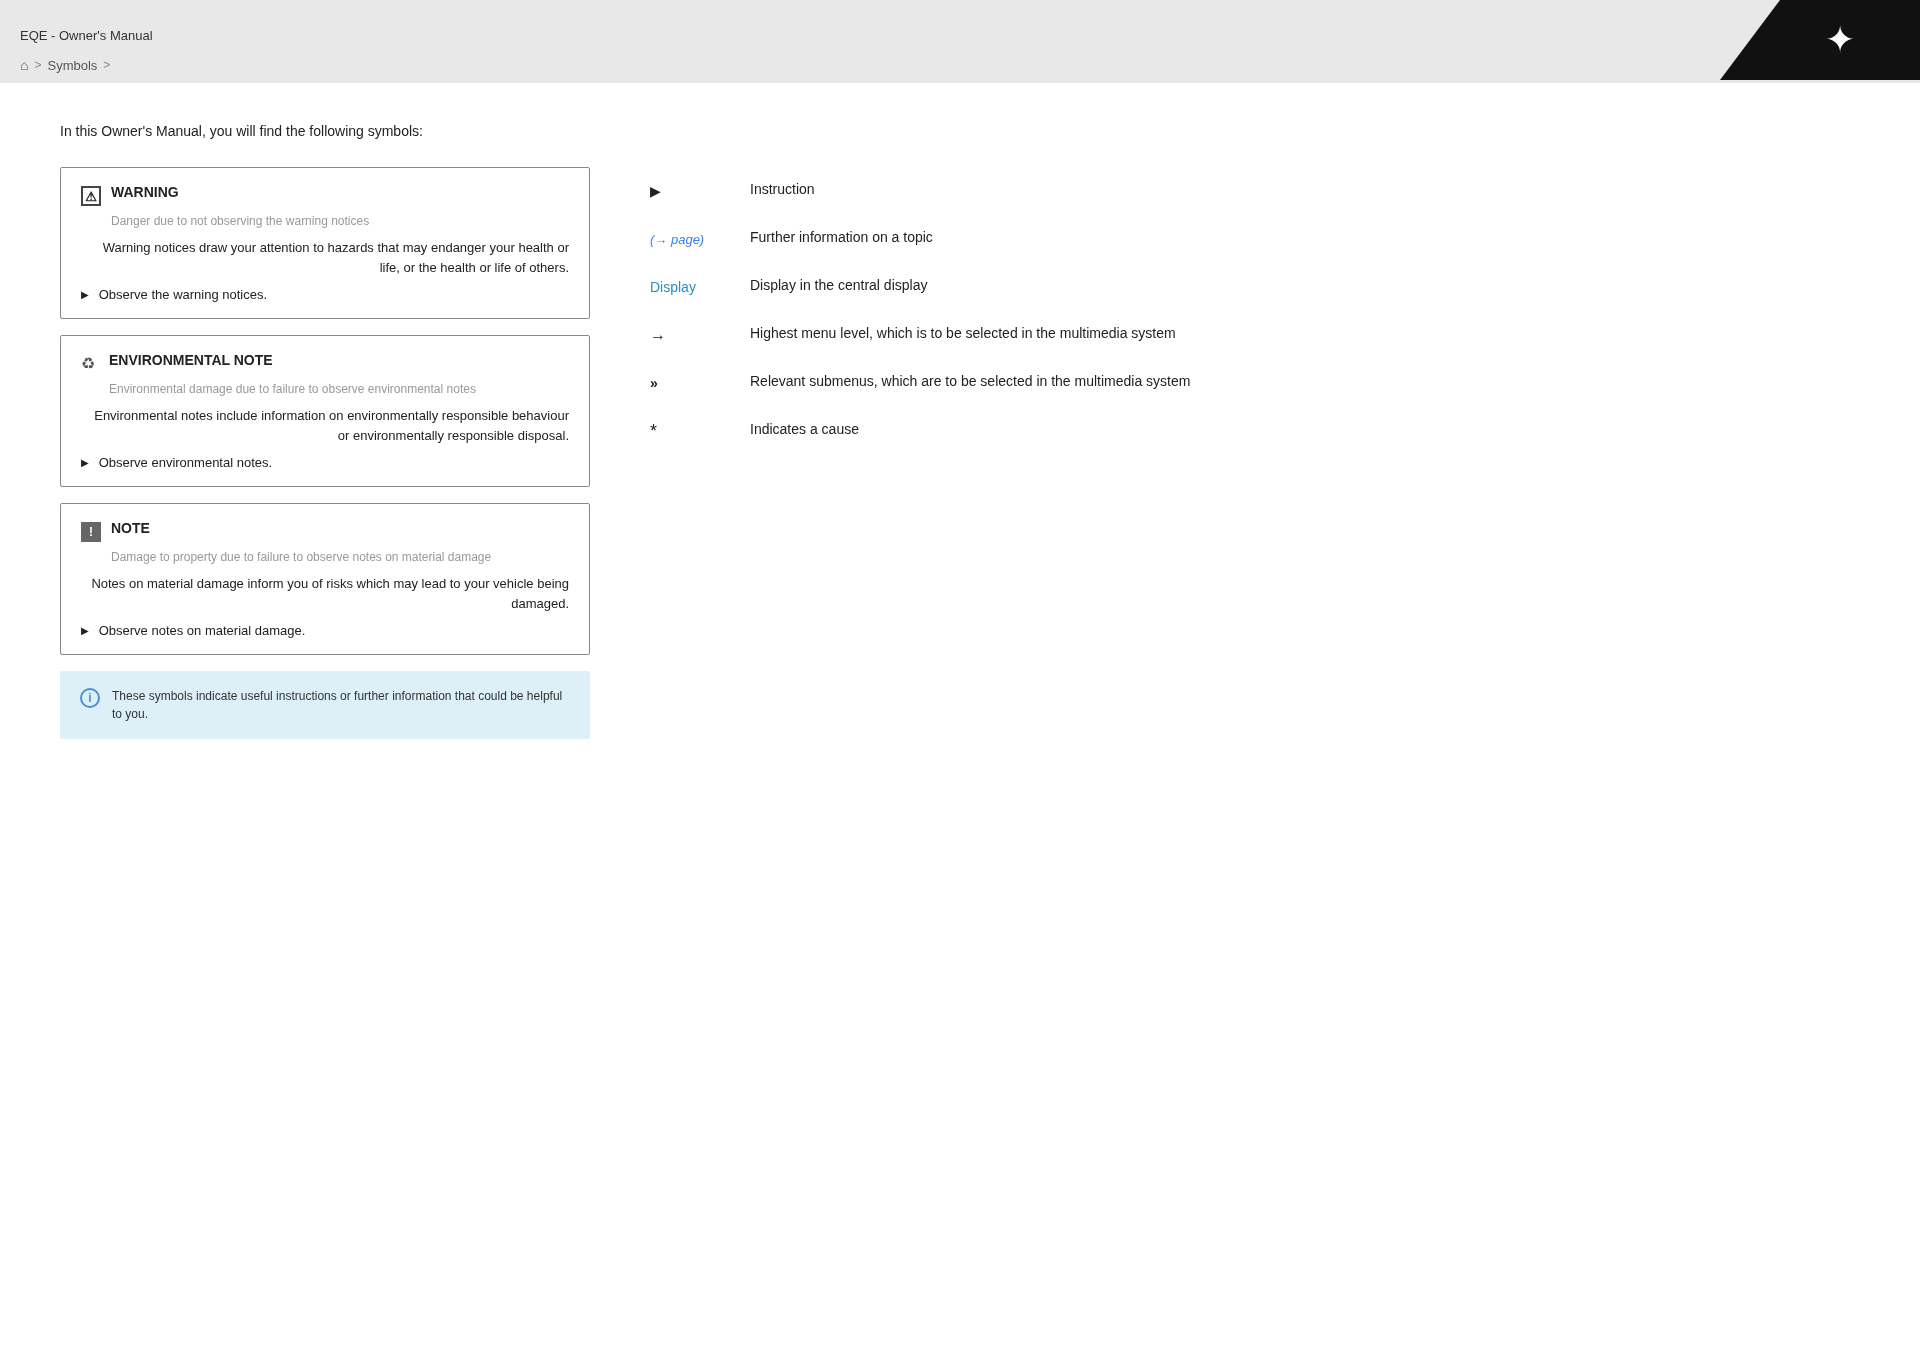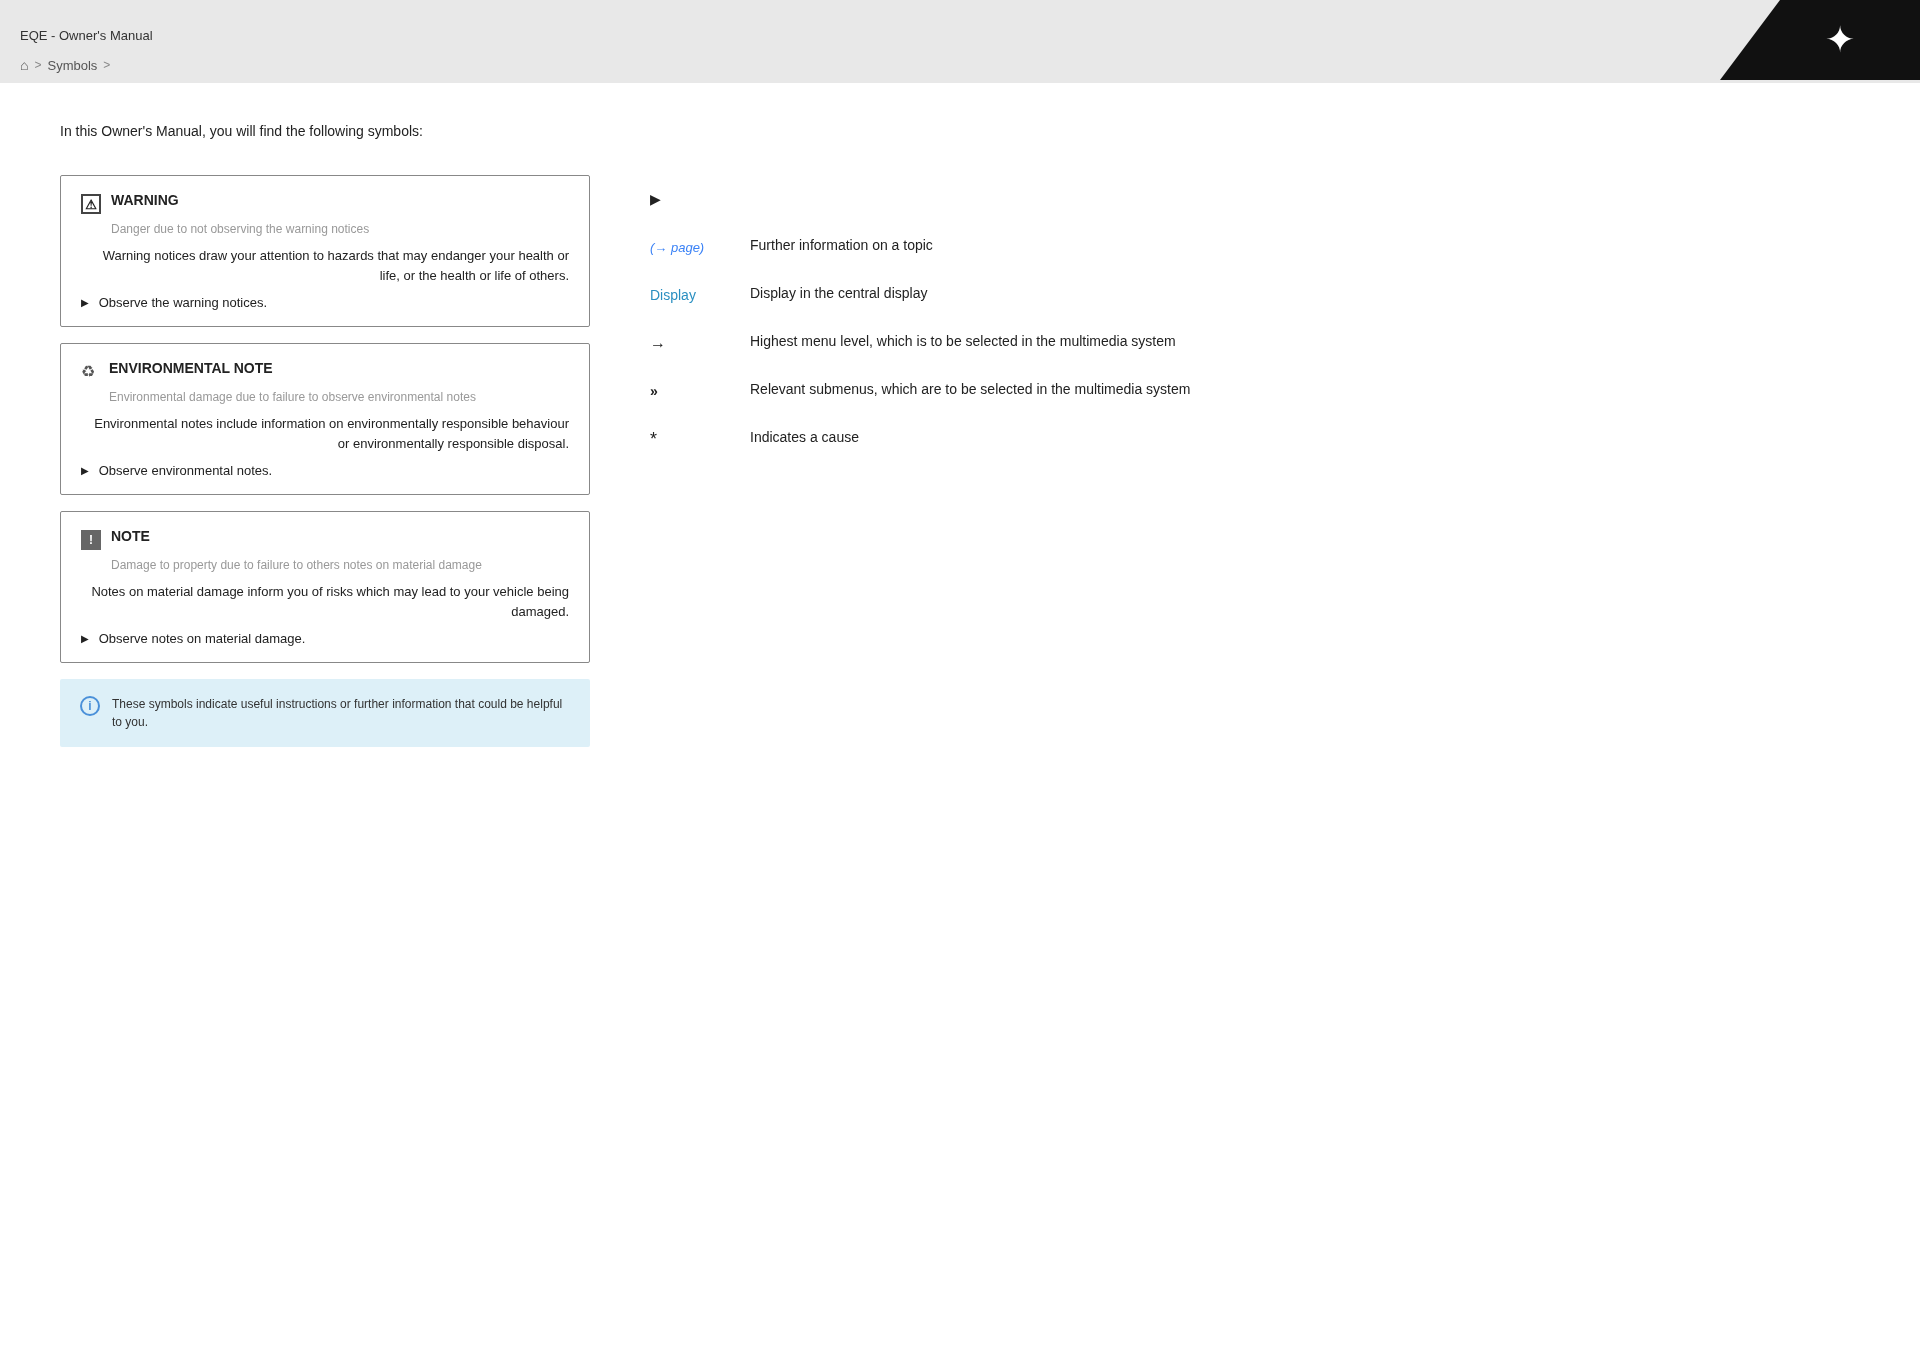--- a/index.html
+++ b/index.html
@@ -71,21 +71,21 @@
       flex: 0 0 530px;
     }
 
     .right-column {
       flex: 1;
     }
 
     .intro-text {
       font-size: 14px;
       color: #222;
-      margin-bottom: 36px;
+      margin-bottom: 28px;
     }
 
     
     .notice-box {
       border: 1.5px solid #888;
       border-radius: 2px;
       padding: 16px 20px;
       margin-bottom: 16px;
       background: #fff;
     }
@@ -311,21 +311,21 @@
         </div>
       </div>
 
       <div class="notice-box">
         <div class="notice-header">
           <div class="notice-icon">
             <div class="excl-icon">!</div>
           </div>
           <div class="notice-title-block">
             <div class="notice-title">NOTE</div>
-            <div class="notice-subtitle">Damage to property due to failure to others notes on material damage</div>
+            <div class="notice-subtitle">Damage to property due to failure to observe notes on material damage</div>
           </div>
         </div>
         <div class="notice-body">Notes on material damage inform you of risks which may lead to your vehicle being damaged.</div>
         <div class="notice-instruction">
           <span class="arrow-right">▶</span>
           <span>Observe notes on material damage.</span>
         </div>
       </div>
 
       <div class="info-box">
@@ -335,20 +335,21 @@
 
     </div>
 
     <div class="right-column">
       <div class="symbols-table">
 
         <div class="symbol-row">
           <div class="symbol-cell">
             <span>▶</span>
           </div>
+          <div class="symbol-desc">Instruction</div>
         </div>
 
         <div class="symbol-row">
           <div class="symbol-cell">
             <span class="page-ref">(→ page)</span>
           </div>
           <div class="symbol-desc">Further information on a topic</div>
         </div>
 
         <div class="symbol-row">

